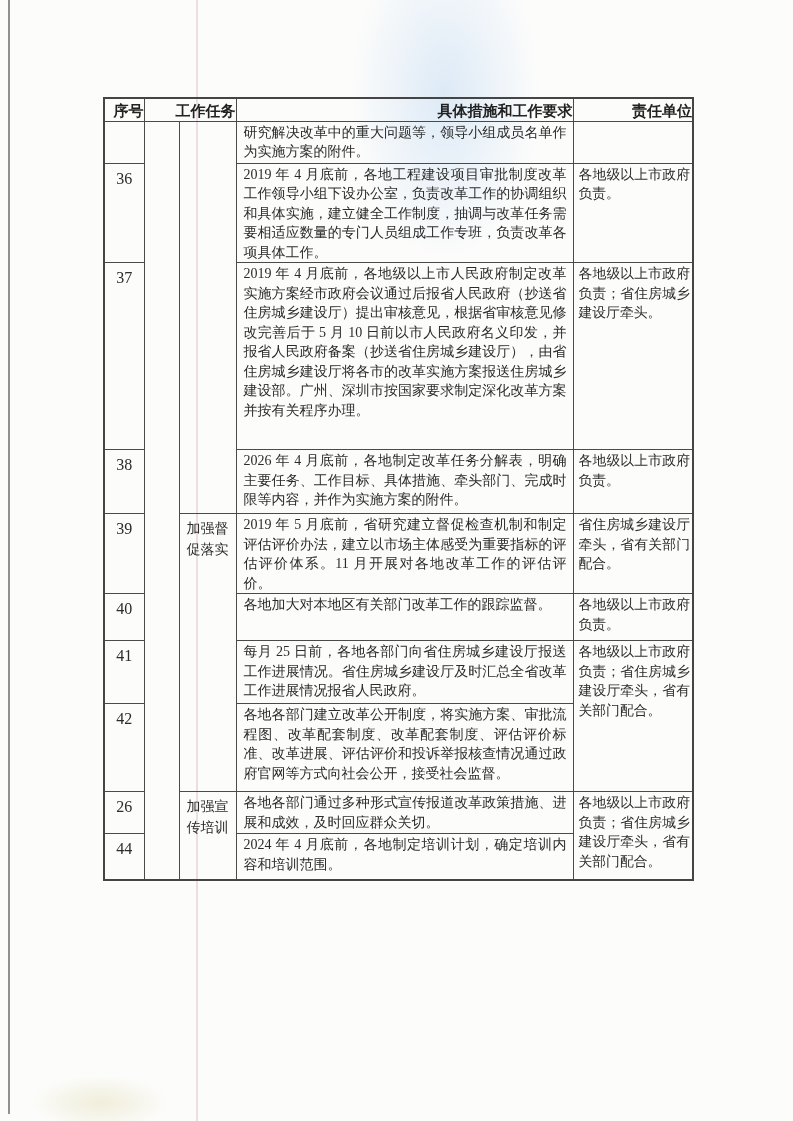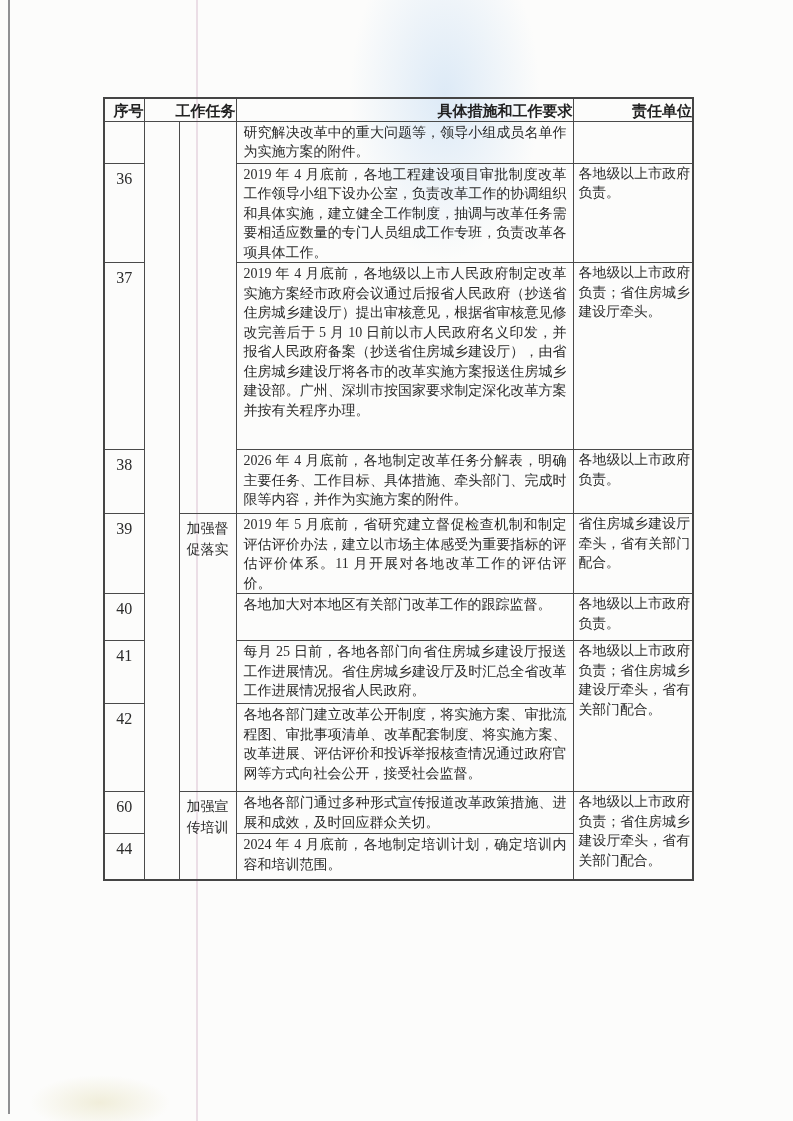--- a/index.html
+++ b/index.html
@@ -83,21 +83,20 @@
     font-size: 14px;
     line-height: 19.5px;
     padding: 1px 6px 0 7px;
     margin-left: 32px;
   }
   td.resp {
     text-align: justify;
     font-size: 13.8px;
     line-height: 19.5px;
     padding: 1px 2px 0 5px;
-    font-family: Liberation Mono, monospace;
   }
 </style>
 </head>
 <body>
 
 <div class="page">
 
   <div class="glare"></div>
   <div class="smudge"></div>
   <div class="edge-line"></div>
@@ -163,25 +162,25 @@
       </tr>
 
       <tr style="height:63px">
         <td class="num">41</td>
         <td class="measure">每月 25 日前，各地各部门向省住房城乡建设厅报送工作进展情况。省住房城乡建设厅及时汇总全省改革工作进展情况报省人民政府。</td>
         <td class="resp" rowspan="2">各地级以上市政府负责；省住房城乡建设厅牵头，省有关部门配合。</td>
       </tr>
 
       <tr style="height:88px">
         <td class="num">42</td>
-        <td class="measure">各地各部门建立改革公开制度，将实施方案、审批流程图、审批事项清单、改革配套制度、将实施方案、改革进展、评估评价和投诉举报核查情况通过政府官网等方式向社会公开，接受社会监督。</td>
+        <td class="measure">各地各部门建立改革公开制度，将实施方案、审批流程图、改革配套制度、改革配套制度、评估评价标准、改革进展、评估评价和投诉举报核查情况通过政府官网等方式向社会公开，接受社会监督。</td>
       </tr>
 
       <tr style="height:42px">
-        <td class="num">60</td>
+        <td class="num">26</td>
         <td class="task" rowspan="2">加强宣传培训</td>
         <td class="measure">各地各部门通过多种形式宣传报道改革政策措施、进展和成效，及时回应群众关切。</td>
         <td class="resp" rowspan="2">各地级以上市政府负责；省住房城乡建设厅牵头，省有关部门配合。</td>
       </tr>
 
       <tr style="height:46px">
         <td class="num">44</td>
         <td class="measure">2024 年 4 月底前，各地制定培训计划，确定培训内容和培训范围。</td>
       </tr>
     </tbody>

